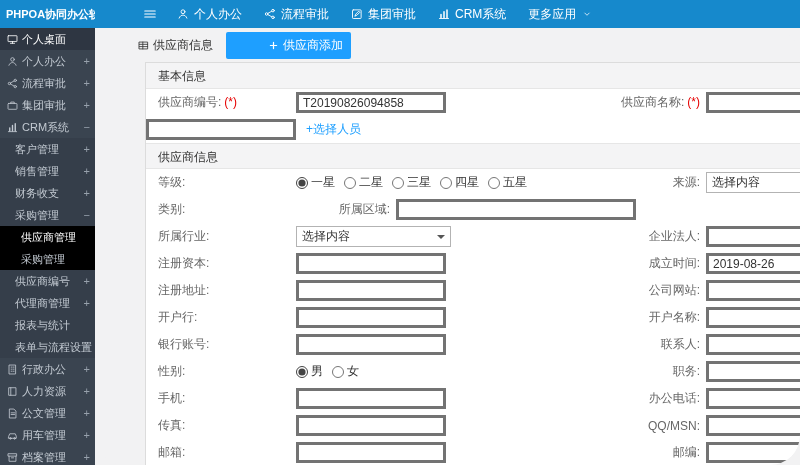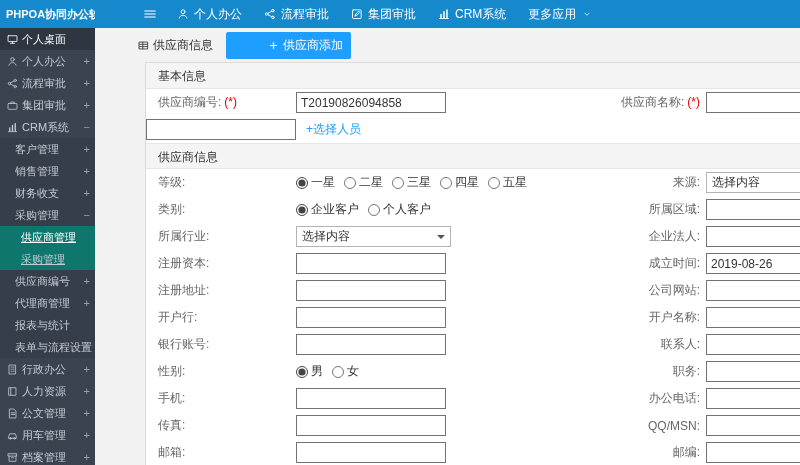--- a/index.html
+++ b/index.html
@@ -13,45 +13,45 @@
   .topnav { position:absolute; left:166px; top:0; height:28px; display:flex; }
   .topnav-item { display:flex; align-items:center; gap:5px; padding:0 11px; height:28px; cursor:pointer; white-space:nowrap; }
   .topnav-item svg { display:block; }
   .tn-caret { display:flex; align-items:center; margin-left:1px; }
 
   
   .sidebar { position:absolute; left:0; top:28px; width:95px; height:437px; background:#3a4450; overflow:hidden; }
   .side-item { position:relative; display:flex; align-items:center; height:22px; color:#c3cad2; font-size:11px; cursor:pointer; padding-right:14px; white-space:nowrap; }
   .side-item.lv0 { padding-left:7px; gap:4px; }
   .side-item.lv1 { padding-left:15px; background:#353e4a; }
-  .side-item.lv2 { padding-left:21px; background:#0f766e;text-decoration:underline; }
+  .side-item.lv2 { padding-left:21px; background:#000000; }
   .side-item.lv0.active { background:#2e3642; color:#fff; }
   .side-item.lv2.active { color:#ffffff; }
   .s-expand { position:absolute; right:5px; color:#97a1ac; font-size:11px; }
   .s-icon { display:flex; align-items:center; }
 
   
-  .main { position:absolute; left:95px; top:28px; width:705px; height:437px; background:#f2f2f3; overflow:hidden; }
+  .main { position:absolute; left:95px; top:28px; width:705px; height:437px; background:#f2f2f3; overflow:hidden;border-radius:30px; }
   .tabbar { height:34px; display:flex; align-items:center; padding-left:35px; gap:5px; }
   .tab { display:flex; align-items:center; gap:4px; padding:5px 8px; color:#333; cursor:pointer; border-radius:2px; }
   .tab svg { display:block; }
   .tab.active { background:#1e9fff; color:#fff;padding-left:42px; }
 
   .panel { margin-left:50px; width:810px; background:#fff; border:1px solid #dcdcdc; }
   .sec-header { height:26px; line-height:26px; background:#f4f4f5; border-bottom:1px solid #e6e6e6; border-top:1px solid #e6e6e6; padding-left:12px; color:#333; }
   .sec-header:first-child { border-top:none; }
   .frow { display:flex; align-items:center; height:27px; }
   .flabel { color:#666; overflow:hidden; white-space:nowrap; }
   .flabel.l { width:150px; padding-left:12px; }
   .flabel.r { width:100px; text-align:right; padding-right:6px; }
   .ffield { display:flex; align-items:center; }
   .ffield.l { width:310px; }
   .ffield.r { flex:1; }
   .req { color:#e60000; margin-left:3px; }
-  input.tinput { height:21px; border:1px solid #737373; padding:0 4px; font-size:12px; color:#333; font-family:inherit; outline:none; background:#fff; }
+  input.tinput { height:21px; border:3px solid #737373; padding:0 4px; font-size:12px; color:#333; font-family:inherit; outline:none; background:#fff; }
   .tinput.l { width:150px; }
   .tinput.r { width:240px; }
   .fselect { height:21px; border:1px solid #b3b3b3; background:#fff; display:flex; align-items:center; justify-content:space-between; padding:0 5px; color:#333; cursor:pointer; }
   .fselect.l { width:155px; }
   .fselect.r { width:240px; }
   .fselect-caret { width:0; height:0; border:4px solid transparent; border-top-color:#555; margin-top:4px; }
   .ropt { display:inline-flex; align-items:center; margin-right:9px; color:#333; cursor:pointer; }
   .ropt input { width:12px; height:12px; margin:0 3px 0 0; accent-color:#444; }
   .flink { color:#1e9fff; text-decoration:none; margin-left:10px; cursor:pointer; }
 </style>
@@ -327,30 +327,20 @@
           </div>
           <div class="flabel r"><span>来源:</span></div>
           <div class="ffield r">
             <div class="fselect r">
               <span class="fselect-val">选择内容</span>
             </div>
           </div>
         </div>
         <div class="frow">
           <div class="flabel l"><span>类别:</span></div>
-          <div class="ffield l">
-            <label class="ropt">
-              <input type="radio" name="rg2" checked="" style="">
-              <span>企业客户</span>
-            </label>
-            <label class="ropt">
-              <input type="radio" name="rg2" style="">
-              <span>个人客户</span>
-            </label>
-          </div>
           <div class="flabel r"><span>所属区域:</span></div>
           <div class="ffield r">
             <input class="tinput r" type="text" value="" style="">
           </div>
         </div>
         <div class="frow">
           <div class="flabel l"><span>所属行业:</span></div>
           <div class="ffield l">
             <div class="fselect l">
               <span class="fselect-val">选择内容</span>

